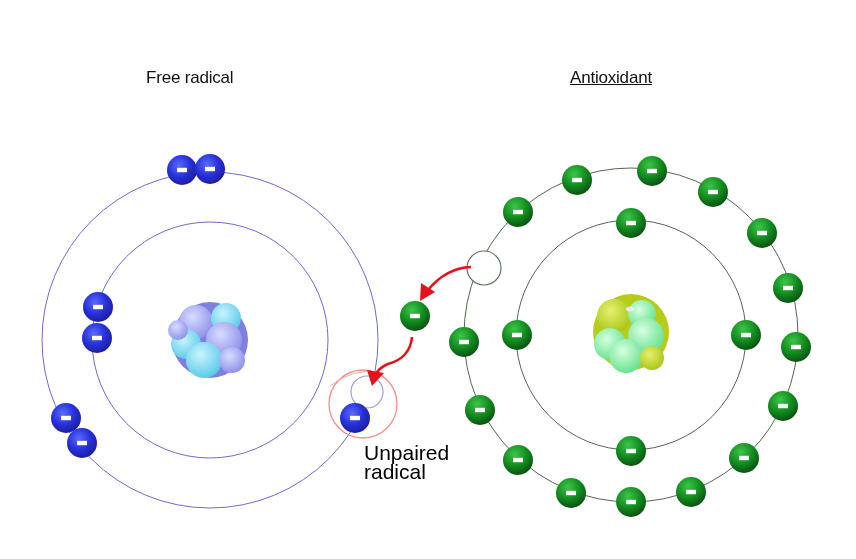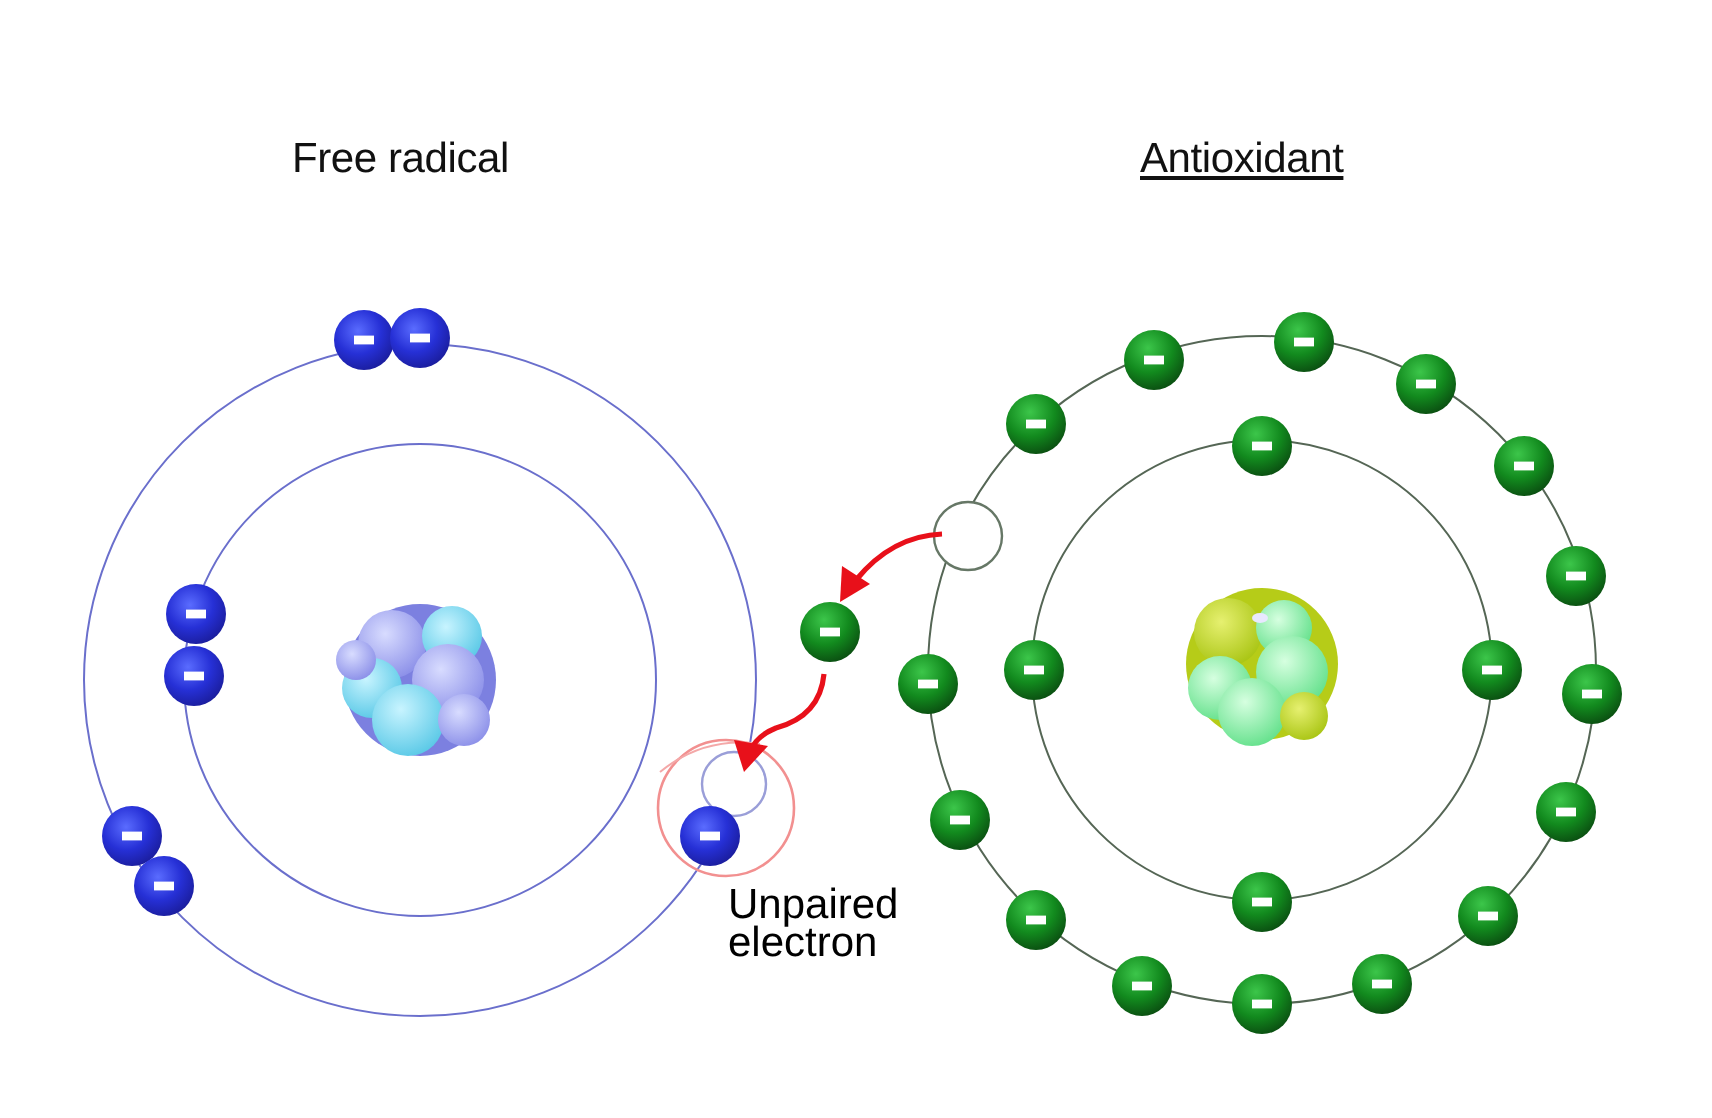--- a/index.html
+++ b/index.html
@@ -1,17 +1,17 @@
 <!DOCTYPE html>
 <html><head>
   <meta charset="utf-8">
   <style>
     html, body { margin: 0; padding: 0; background: #ffffff; }
     body { width: 856px; height: 559px; position: relative; overflow: hidden; font-family: "Liberation Sans", sans-serif; }
-    .title { position: absolute; font-size: 21px; color: #111; letter-spacing: -0.2px; }
+    .title { position: absolute; font-size: 17px; color: #111; letter-spacing: -0.2px; }
     #title-left { left: 146px; top: 68px; }
     #title-right { left: 570px; top: 68px; text-decoration: underline; }
     .label { position: absolute; font-size: 21px; color: #000000; line-height: 19px; left: 364px; top: 443px; }
     svg { position: absolute; left: 0; top: 0; }
   </style>
 </head>
 <body>
 
 <div id="title-left" class="title">Free radical</div>
 <div id="title-right" class="title">Antioxidant</div>
@@ -129,14 +129,14 @@
     <polygon points="420,301 421,283 435,292" fill="#e8101a"></polygon>
   </g>
   <g>
     <path d="M412 337 Q410 358 388 364 Q378 368 375 376" fill="none" stroke="#e8101a" stroke-width="2.6"></path>
     <polygon points="372,386 367,370 384,373" fill="#e8101a"></polygon>
   </g>
 </svg>
 
 <div class="label">
   <div>Unpaired</div>
-  <div>electron</div>
+  <div>radical</div>
 </div>
 
 </body></html>

